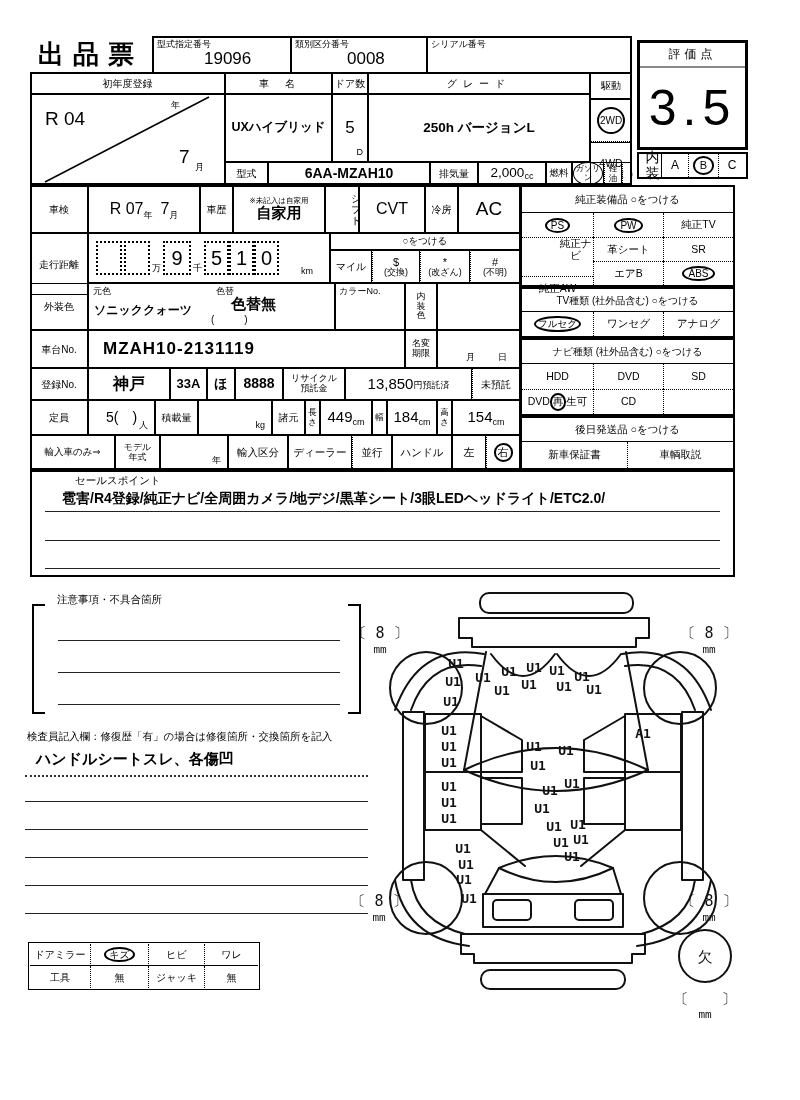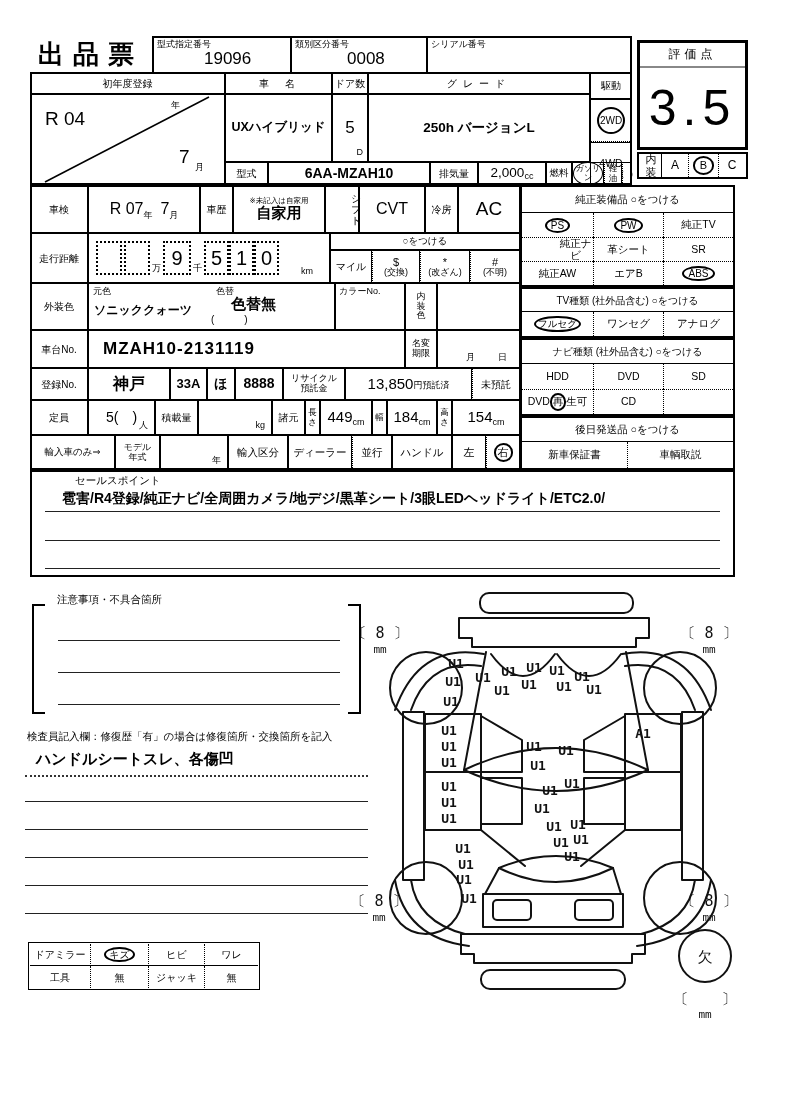--- a/index.html
+++ b/index.html
@@ -40,21 +40,21 @@
     <span class="sm abs" style="left:3px;top:2px;">シリアル番号</span>
     <span class="abs" style="left:70px;top:12px;font-size:17px;"></span>
   </div>
 
   <div class="frame" style="left:637px;top:40px;width:111px;height:110px;border-width:3px;"></div>
   <div class="cell nob" style="left:640px;top:43px;width:105px;height:25px;font-size:12px;letter-spacing:4px;border-bottom:2px solid #888;">評価点</div>
   <div class="cell nob" style="left:640px;top:70px;width:105px;height:76px;font-size:50px;letter-spacing:6px;">3.5</div>
 
   <div class="frame" style="left:637px;top:152px;width:111px;height:27px;"></div>
   <div class="cell nob" style="left:639px;top:154px;width:22px;height:23px;">
-    <span class="stack" style="width:9px;font-size:11px;">内装</span>
+    <span class="stack" style="width:9px;font-size:14px;">内装</span>
   </div>
   <div class="cell" style="left:661px;top:154px;width:27px;height:23px;font-size:12px;border:none;border-left:1px solid #000;">A</div>
   <div class="cell" style="left:688px;top:154px;width:30px;height:23px;border:none;border-left:1px dotted #000;">
     <span class="circ-tight" style="font-size:11px;min-width:13px;">B</span>
   </div>
   <div class="cell" style="left:718px;top:154px;width:27px;height:23px;font-size:12px;border:none;border-left:1px dotted #000;">C</div>
 
   <div class="frame" style="left:30px;top:72px;width:602px;height:113px;"></div>
 
   <div class="cell lbl" style="left:30px;top:72px;width:195px;height:22px;">初年度登録</div>
@@ -111,21 +111,21 @@
   <div class="cell lbl" style="left:200px;top:185px;width:33px;height:48px;">車歴</div>
   <div class="cell" style="left:233px;top:185px;width:92px;height:48px;flex-direction:column;">
     <span style="font-size:7.5px;">※未記入は自家用</span>
     <span style="font-size:15px;font-weight:bold;">自家用</span>
   </div>
   <div class="cell lbl" style="left:325px;top:185px;width:34px;height:48px;padding-left:28px;">シフト</div>
   <div class="cell" style="left:359px;top:185px;width:66px;height:48px;font-size:16px;">CVT</div>
   <div class="cell lbl" style="left:425px;top:185px;width:33px;height:48px;">冷房</div>
   <div class="cell" style="left:458px;top:185px;width:62px;height:48px;font-size:19px;">AC</div>
 
-  <div class="cell lbl" style="left:30px;top:233px;width:58px;height:50px;">走行距離</div>
+  <div class="cell lbl" style="left:30px;top:233px;width:58px;height:62px;">走行距離</div>
   <div class="cell" style="left:88px;top:233px;width:242px;height:50px;justify-content:flex-start;">
     <span class="cell" style="left:7px;top:7px;width:26px;height:34px;border:2px dotted #000;font-size:19px;"></span>
     <span class="cell" style="left:35px;top:7px;width:26px;height:34px;border:2px dotted #000;font-size:19px;"></span>
     <span class="abs sm" style="left:63px;top:30px;">万</span>
     <span class="cell" style="left:74px;top:7px;width:28px;height:34px;border:2px dotted #000;font-size:20px;">9</span>
     <span class="abs sm" style="left:104px;top:30px;">千</span>
     <span class="cell" style="left:115px;top:7px;width:25px;height:34px;border:2px dotted #000;font-size:20px;">5</span>
     <span class="cell" style="left:140px;top:7px;width:25px;height:34px;border:2px dotted #000;font-size:20px;">1</span>
     <span class="cell" style="left:165px;top:7px;width:25px;height:34px;border:2px dotted #000;font-size:20px;">0</span>
     <span class="abs sm" style="left:212px;top:33px;">km</span>
@@ -238,21 +238,21 @@
   <div class="cell nob" style="left:522px;top:213px;width:71px;height:24px;">
       <span class="circ" style="font-size:10px;border-width:2.5px;">PS</span>
     </div>
   <div class="cell nob dotl" style="left:593px;top:213px;width:70px;height:24px;">
       <span class="circ" style="font-size:10px;border-width:2.5px;">PW</span>
     </div>
   <div class="cell nob dotl" style="left:663px;top:213px;width:70px;height:24px;font-size:10.5px;">純正TV</div>
   <div class="cell nob dott" style="left:522px;top:237px;width:71px;height:24px;font-size:10.5px;padding-left:36px;">純正ナビ</div>
   <div class="cell nob dott dotl" style="left:593px;top:237px;width:70px;height:24px;font-size:10.5px;">革シート</div>
   <div class="cell nob dott dotl" style="left:663px;top:237px;width:70px;height:24px;font-size:10.5px;">SR</div>
-  <div class="cell nob dott" style="left:522px;top:261px;width:71px;height:24px;font-size:10.5px;">純正AW</div>
+  <div class="cell nob dott" style="left:522px;top:276px;width:71px;height:24px;font-size:10.5px;">純正AW</div>
   <div class="cell nob dott dotl" style="left:593px;top:261px;width:70px;height:24px;font-size:10.5px;">エアB</div>
   <div class="cell nob dott dotl" style="left:663px;top:261px;width:70px;height:24px;">
       <span class="circ" style="font-size:10px;border-width:2.5px;">ABS</span>
     </div>
 
   <div class="frame" style="left:520px;top:287px;width:215px;height:51px;"></div>
   <div class="cell nob" style="left:522px;top:289px;width:211px;height:23px;font-size:10px;border-bottom:1px solid #000;">TV種類 (社外品含む) ○をつける</div>
   <div class="cell nob" style="left:522px;top:312px;width:71px;height:24px;">
       <span class="circ" style="font-size:9.5px;padding:1px 2px;">フルセグ</span>
     </div>

